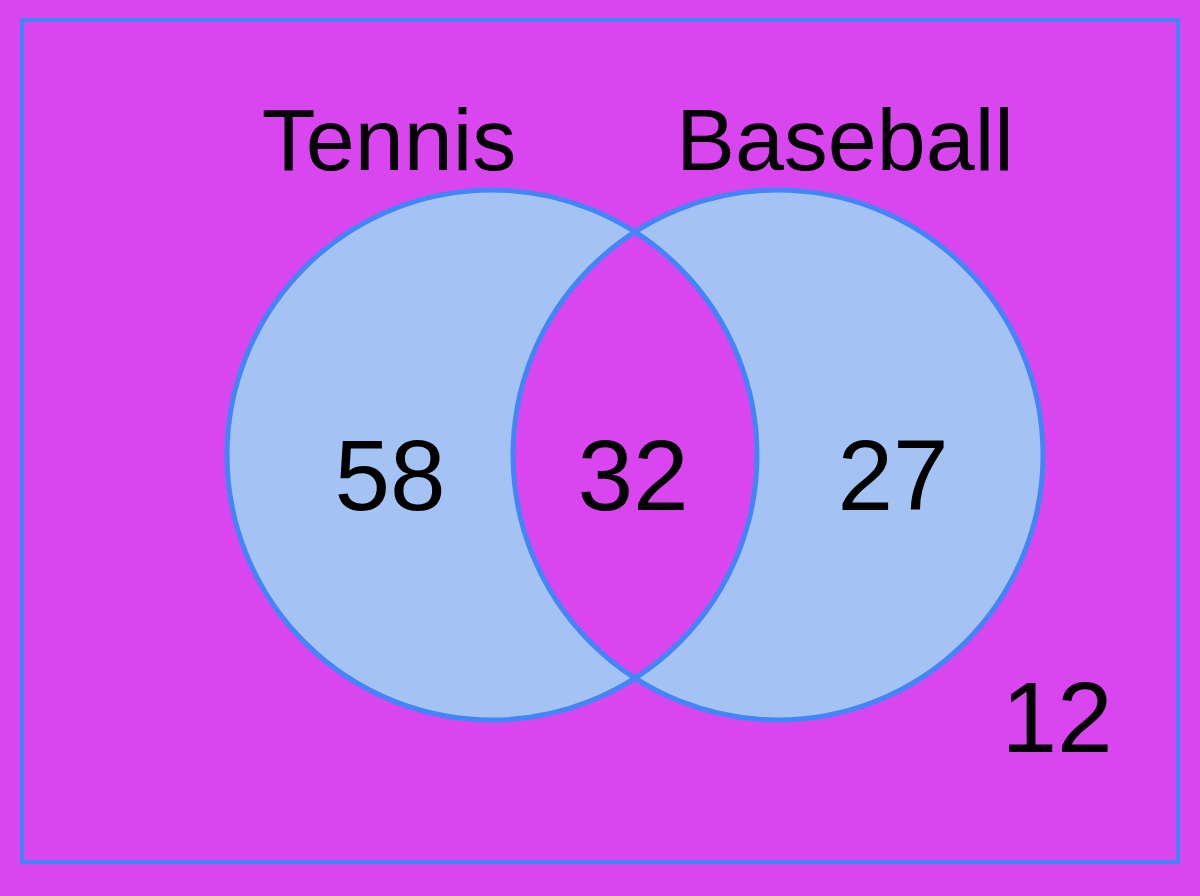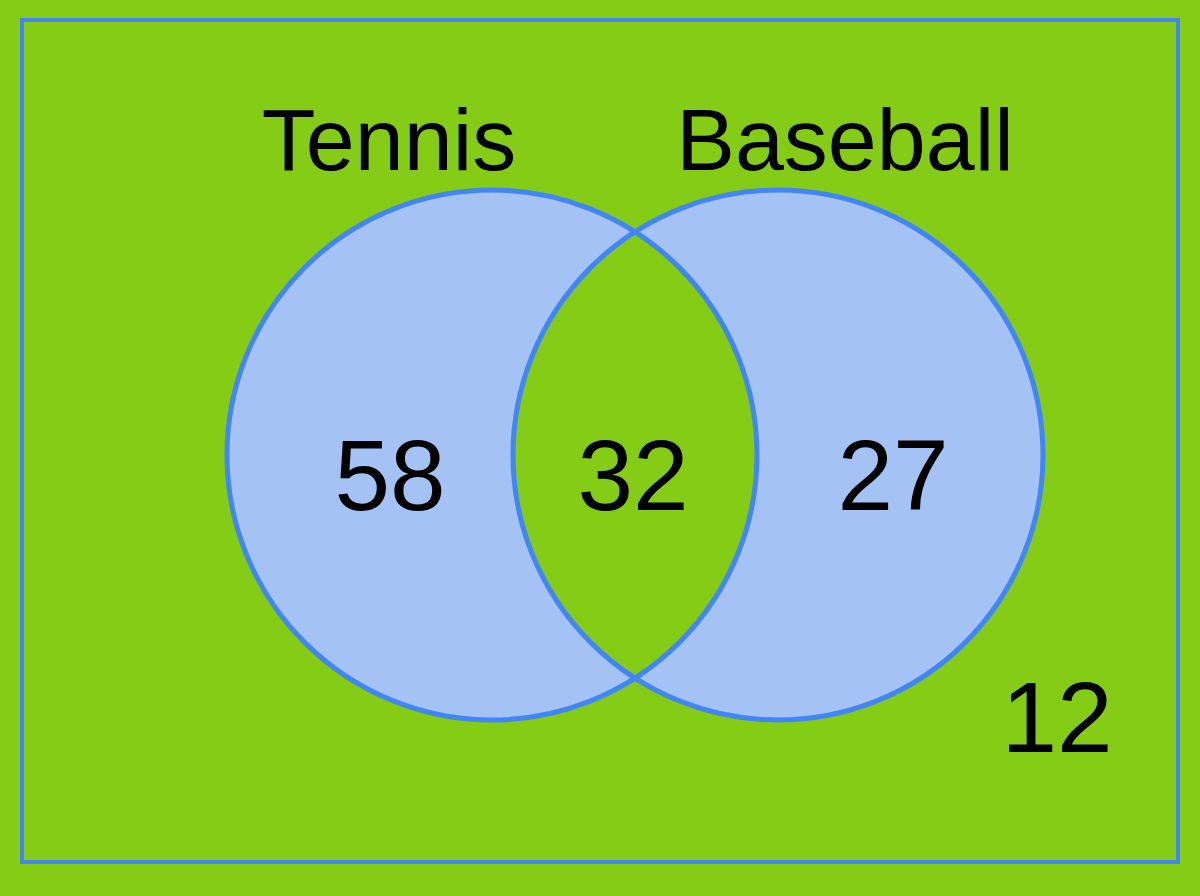--- a/index.html
+++ b/index.html
@@ -8,21 +8,21 @@
     padding: 0;
     background: #ffffff;
   }
   body {
     font-family: "Liberation Sans", sans-serif;
   }
   #stage {
     position: relative;
     width: 1200px;
     height: 896px;
-    background: #84cc16;
+    background: #d946ef;
     overflow: hidden;
   }
   #venn-svg {
     position: absolute;
     left: 0;
     top: 0;
     width: 1200px;
     height: 896px;
     display: block;
   }

